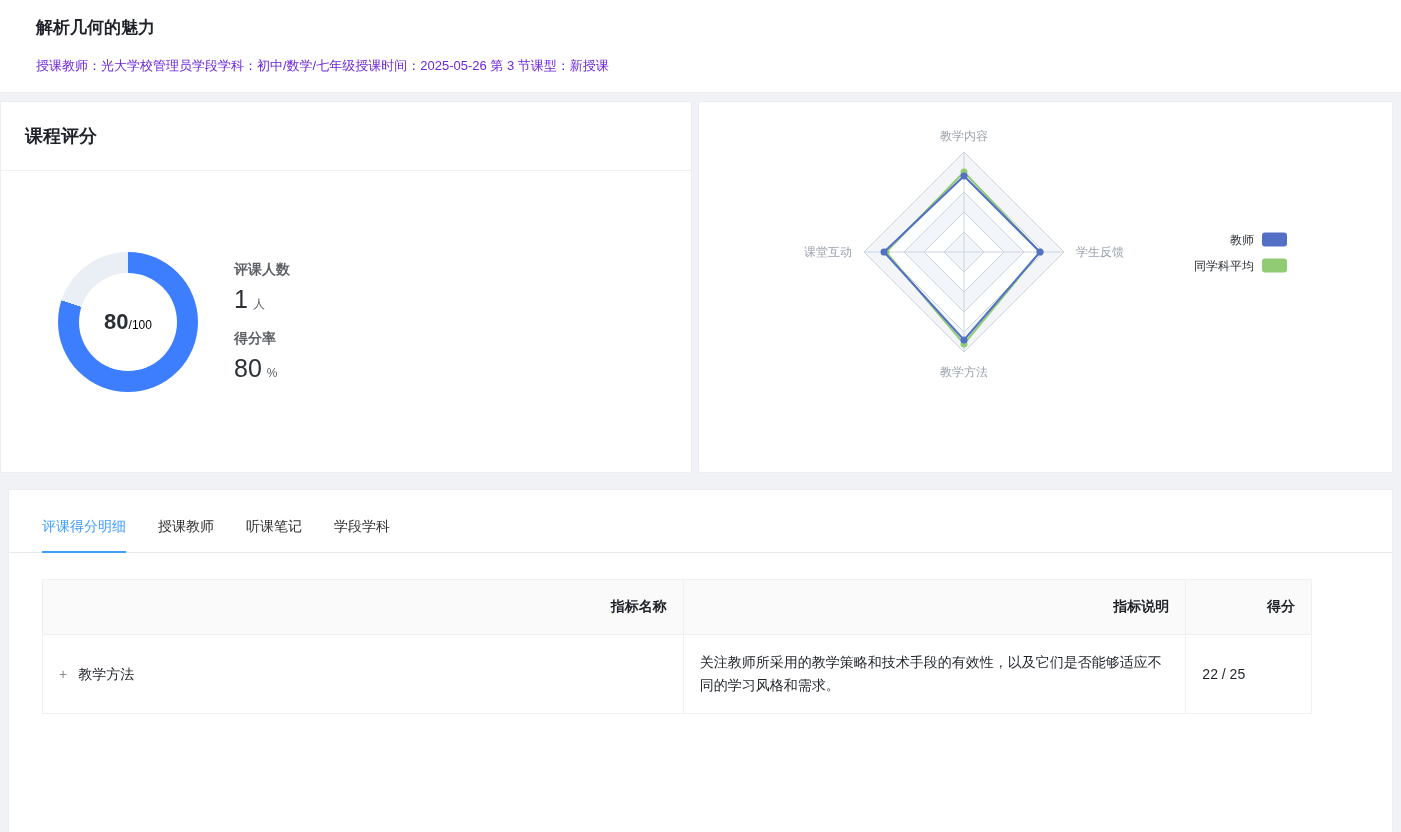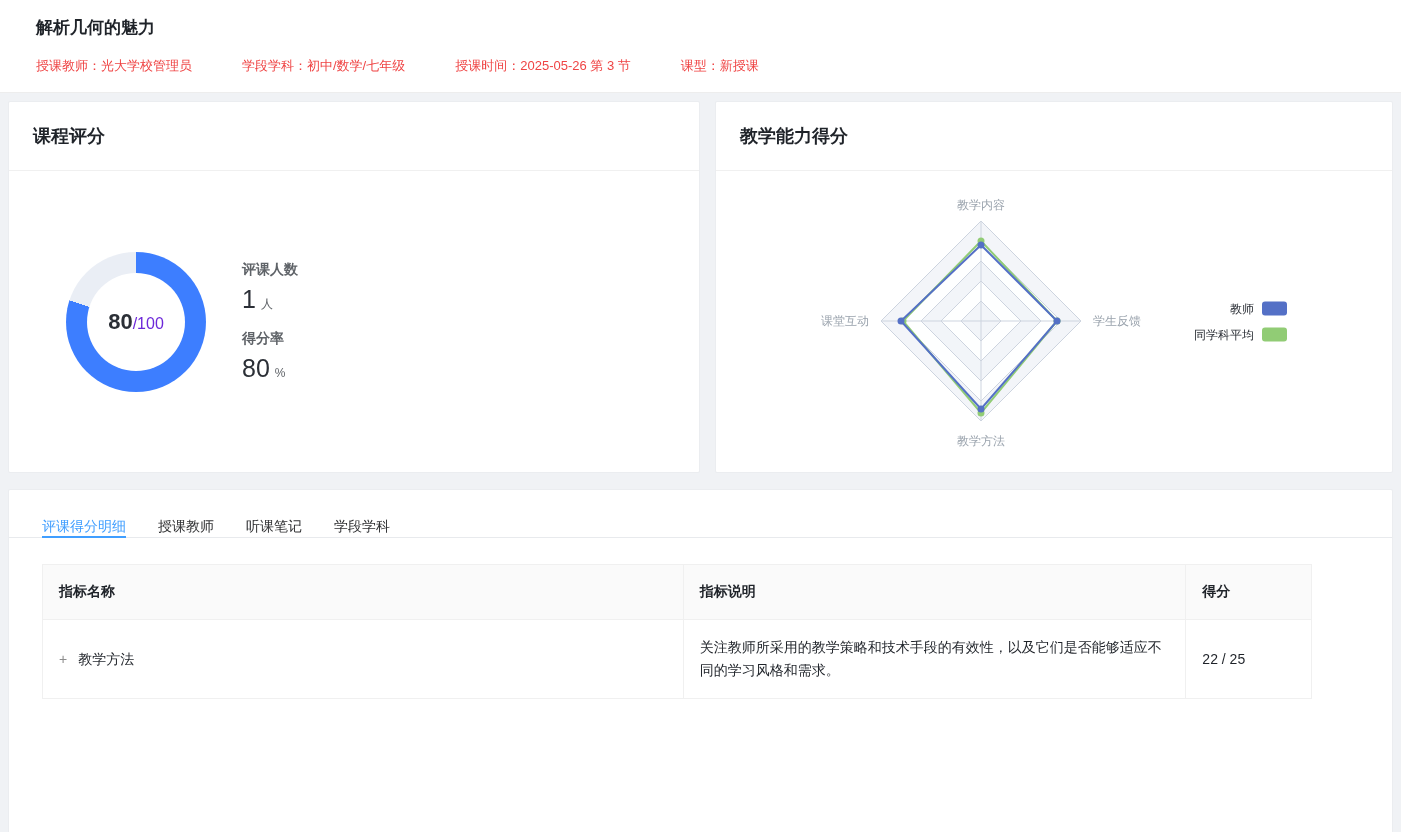--- a/index.html
+++ b/index.html
@@ -21,25 +21,25 @@
     background: #fff;
     padding: 16px 24px 17px 36px;
     border-bottom: 1px solid #ededed;
   }
   .page-title {
     font-size: 17px;
     font-weight: 700;
     color: #1f2329;
     margin-bottom: 18px;
   }
-  .meta-row { display: flex; gap: 50px; font-size: 13px; color: #ef4444; }
+  .meta-row { display: flex; font-size: 13px; color: #6d28d9; }
   .meta-item { white-space: nowrap; }
 
   
-  .cards-row { display: flex; gap: 15px; padding: 8px 8px 0 8px; }
+  .cards-row { display: flex; gap: 6px; padding: 8px 8px 0 0; }
   .card {
     background: #fff;
     border: 1px solid #ebedf0;
     border-radius: 2px;
   }
   .cards-row .card { height: 372px; }
   .card-left { width: 692px; flex: none; }
   .card-right { flex: 1; position: relative; }
   .card-header {
     padding: 22px 24px;
@@ -58,21 +58,21 @@
     position: relative;
     flex: none;
   }
   .donut-hole {
     position: absolute; inset: 21px;
     background: #fff; border-radius: 50%;
     display: flex; align-items: center; justify-content: center;
   }
   .donut-text { display: flex; align-items: baseline; }
   .donut-score { font-size: 22px; font-weight: 600; color: #2b2f36; }
-  .donut-max { font-size: 16px; color: #6d28d9; }
+  .donut-max { font-size: 12px; color: #000000; }
   .score-stats { margin-left: 36px; }
   .stat-group + .stat-group { margin-top: 16px; }
   .stat-label { font-size: 14px; color: #5f6368; margin-bottom: 6px; font-weight: bold; }
   .stat-value-row { display: flex; align-items: baseline; gap: 5px; }
   .stat-value { font-size: 25px; color: #2b2f36; }
   .stat-unit { font-size: 12px; color: #5f6368; }
 
   
   .radar-svg { position: absolute; left: 0; top: 0; width: 600px; height: 300px; }
   .radar-legend {
@@ -96,35 +96,36 @@
     padding-top: 28px;
   }
   .tab-bar {
     display: flex; gap: 32px;
     padding: 0 33px;
     border-bottom: 1px solid #e8eaed;
   }
   .tab {
     font-size: 14px;
     color: #303133;
+    padding-bottom: 15px;
     cursor: pointer;
     border-bottom: 2px solid transparent;
     margin-bottom: -1px;
   }
   .tab.active { color: #409eff; border-bottom-color: #409eff; }
 
   .table-wrap { padding: 26px 80px 0 33px; }
   table.score-table { width: 100%; border-collapse: collapse; table-layout: fixed; }
   .score-table col.c1 { width: 50.5%; }
   .score-table col.c2 { width: 39.6%; }
   .score-table col.c3 { width: 9.9%; }
   .score-table th {
     background: #fafafa;
     font-size: 14px; font-weight: 700; color: #1f2329;
-    text-align: left;
+    text-align: right;
     padding: 18px 16px;
     border: 1px solid #f0f0f0;
   }
   .score-table td {
     background: #fff;
     font-size: 14px; color: #1f2329;
     padding: 16px;
     line-height: 1.65;
     border: 1px solid #f0f0f0;
     vertical-align: middle;
@@ -178,21 +179,20 @@
             <div class="stat-value-row">
               <span class="stat-value">80</span>
               <span class="stat-unit">%</span>
             </div>
           </div>
         </div>
       </div>
     </section>
 
     <section class="card card-right">
-      <div class="card-header">教学能力得分</div>
       <div class="card-body">
         <svg class="radar-svg" viewBox="0 0 600 300">
             <polygon points="265,50 365,150 265,250 165,150" fill="rgba(173,186,210,0.14)" stroke="#cdd4df" stroke-width="1"></polygon>
             <polygon points="265,70 345,150 265,230 185,150" fill="rgba(255,255,255,0.92)" stroke="#cdd4df" stroke-width="1"></polygon>
             <polygon points="265,90 325,150 265,210 205,150" fill="rgba(173,186,210,0.14)" stroke="#cdd4df" stroke-width="1"></polygon>
             <polygon points="265,110 305,150 265,190 225,150" fill="rgba(255,255,255,0.92)" stroke="#cdd4df" stroke-width="1"></polygon>
             <polygon points="265,130 285,150 265,170 245,150" fill="rgba(173,186,210,0.14)" stroke="#cdd4df" stroke-width="1"></polygon>
             <line x1="265" y1="150" x2="265" y2="50" stroke="#cdd4df" stroke-width="1"></line>
             <line x1="265" y1="150" x2="365" y2="150" stroke="#cdd4df" stroke-width="1"></line>
             <line x1="265" y1="150" x2="265" y2="250" stroke="#cdd4df" stroke-width="1"></line>

